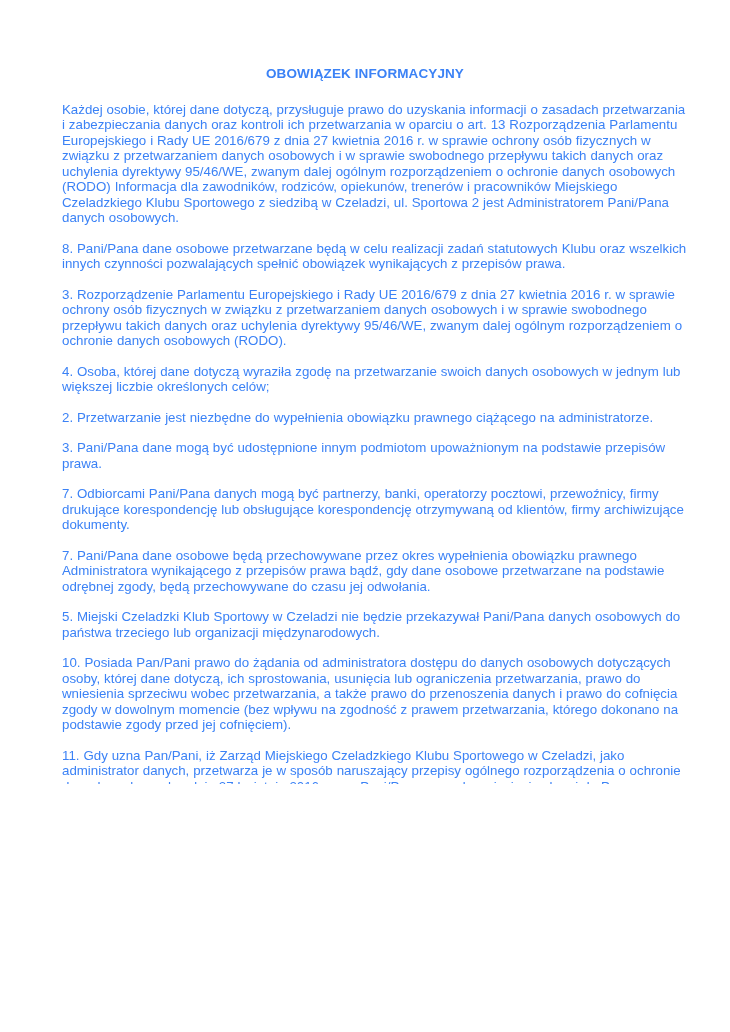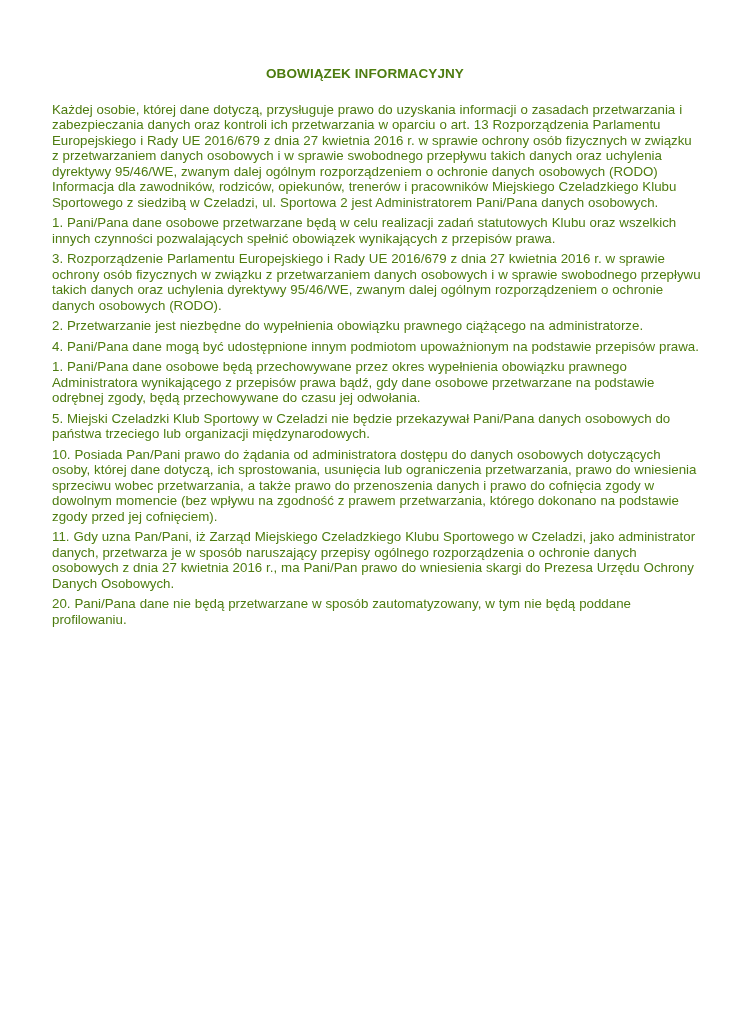--- a/index.html
+++ b/index.html
@@ -7,57 +7,59 @@
     padding: 0;
     background: #ffffff;
   }
   .page {
     position: relative;
     width: 730px;
     height: 784px;
     background: #ffffff;
     overflow: hidden;
     font-family: "Liberation Sans", "DejaVu Sans", sans-serif;
-    color: #4d7c0f;
+    color: #3b82f6;
   }
   .title {
     margin: 0;
     padding-top: 66px;
     text-align: center;
     font-size: 13.5px;
     font-weight: bold;
     line-height: 15.5px;
     letter-spacing: 0.1px;
   }
   .body-text {
     margin-top: 20px;
     padding-left: 47px;
     width: 660px;
     font-size: 13.3px;
     line-height: 15.5px;
     text-align: left;
   }
   .para {
-    margin: 5px;
+    margin: 15px;
     padding: 0;
     white-space: normal;
     word-spacing: 0.2px;
   }
 </style>
 </head>
 <body>
 
 <div class="page">
   <h1 class="title">OBOWIĄZEK INFORMACYJNY</h1>
   <div class="body-text">
 
   <div class="para">Każdej osobie, której dane dotyczą, przysługuje prawo do uzyskania informacji o zasadach przetwarzania i zabezpieczania danych oraz kontroli ich przetwarzania w oparciu o art. 13 Rozporządzenia Parlamentu Europejskiego i Rady UE 2016/679 z dnia 27 kwietnia 2016 r. w sprawie ochrony osób fizycznych w związku z przetwarzaniem danych osobowych i w sprawie swobodnego przepływu takich danych oraz uchylenia dyrektywy 95/46/WE, zwanym dalej ogólnym rozporządzeniem o ochronie danych osobowych (RODO) Informacja dla zawodników, rodziców, opiekunów, trenerów i pracowników Miejskiego Czeladzkiego Klubu Sportowego z siedzibą w Czeladzi, ul. Sportowa 2 jest Administratorem Pani/Pana danych osobowych.</div>
-      <div class="para">1. Pani/Pana dane osobowe przetwarzane będą w celu realizacji zadań statutowych Klubu oraz wszelkich innych czynności pozwalających spełnić obowiązek wynikających z przepisów prawa.</div>
+      <div class="para">8. Pani/Pana dane osobowe przetwarzane będą w celu realizacji zadań statutowych Klubu oraz wszelkich innych czynności pozwalających spełnić obowiązek wynikających z przepisów prawa.</div>
       <div class="para">3. Rozporządzenie Parlamentu Europejskiego i Rady UE 2016/679 z dnia 27 kwietnia 2016 r. w sprawie ochrony osób fizycznych w związku z przetwarzaniem danych osobowych i w sprawie swobodnego przepływu takich danych oraz uchylenia dyrektywy 95/46/WE, zwanym dalej ogólnym rozporządzeniem o ochronie danych osobowych (RODO).</div>
+      <div class="para">4. Osoba, której dane dotyczą wyraziła zgodę na przetwarzanie swoich danych osobowych w jednym lub większej liczbie określonych celów;</div>
       <div class="para">2. Przetwarzanie jest niezbędne do wypełnienia obowiązku prawnego ciążącego na administratorze.</div>
-      <div class="para">4. Pani/Pana dane mogą być udostępnione innym podmiotom upoważnionym na podstawie przepisów prawa.</div>
-      <div class="para">1. Pani/Pana dane osobowe będą przechowywane przez okres wypełnienia obowiązku prawnego Administratora wynikającego z przepisów prawa bądź, gdy dane osobowe przetwarzane na podstawie odrębnej zgody, będą przechowywane do czasu jej odwołania.</div>
+      <div class="para">3. Pani/Pana dane mogą być udostępnione innym podmiotom upoważnionym na podstawie przepisów prawa.</div>
+      <div class="para">7. Odbiorcami Pani/Pana danych mogą być partnerzy, banki, operatorzy pocztowi, przewoźnicy, firmy drukujące korespondencję lub obsługujące korespondencję otrzymywaną od klientów, firmy archiwizujące dokumenty.</div>
+      <div class="para">7. Pani/Pana dane osobowe będą przechowywane przez okres wypełnienia obowiązku prawnego Administratora wynikającego z przepisów prawa bądź, gdy dane osobowe przetwarzane na podstawie odrębnej zgody, będą przechowywane do czasu jej odwołania.</div>
       <div class="para">5. Miejski Czeladzki Klub Sportowy w Czeladzi nie będzie przekazywał Pani/Pana danych osobowych do państwa trzeciego lub organizacji międzynarodowych.</div>
       <div class="para">10. Posiada Pan/Pani prawo do żądania od administratora dostępu do danych osobowych dotyczących osoby, której dane dotyczą, ich sprostowania, usunięcia lub ograniczenia przetwarzania, prawo do wniesienia sprzeciwu wobec przetwarzania, a także prawo do przenoszenia danych i prawo do cofnięcia zgody w dowolnym momencie (bez wpływu na zgodność z prawem przetwarzania, którego dokonano na podstawie zgody przed jej cofnięciem).</div>
       <div class="para">11. Gdy uzna Pan/Pani, iż Zarząd Miejskiego Czeladzkiego Klubu Sportowego w Czeladzi, jako administrator danych, przetwarza je w sposób naruszający przepisy ogólnego rozporządzenia o ochronie danych osobowych z dnia 27 kwietnia 2016 r., ma Pani/Pan prawo do wniesienia skargi do Prezesa Urzędu Ochrony Danych Osobowych.</div>
       <div class="para">20. Pani/Pana dane nie będą przetwarzane w sposób zautomatyzowany, w tym nie będą poddane profilowaniu.</div>
     </div>
 </div>
 
 </body></html>

